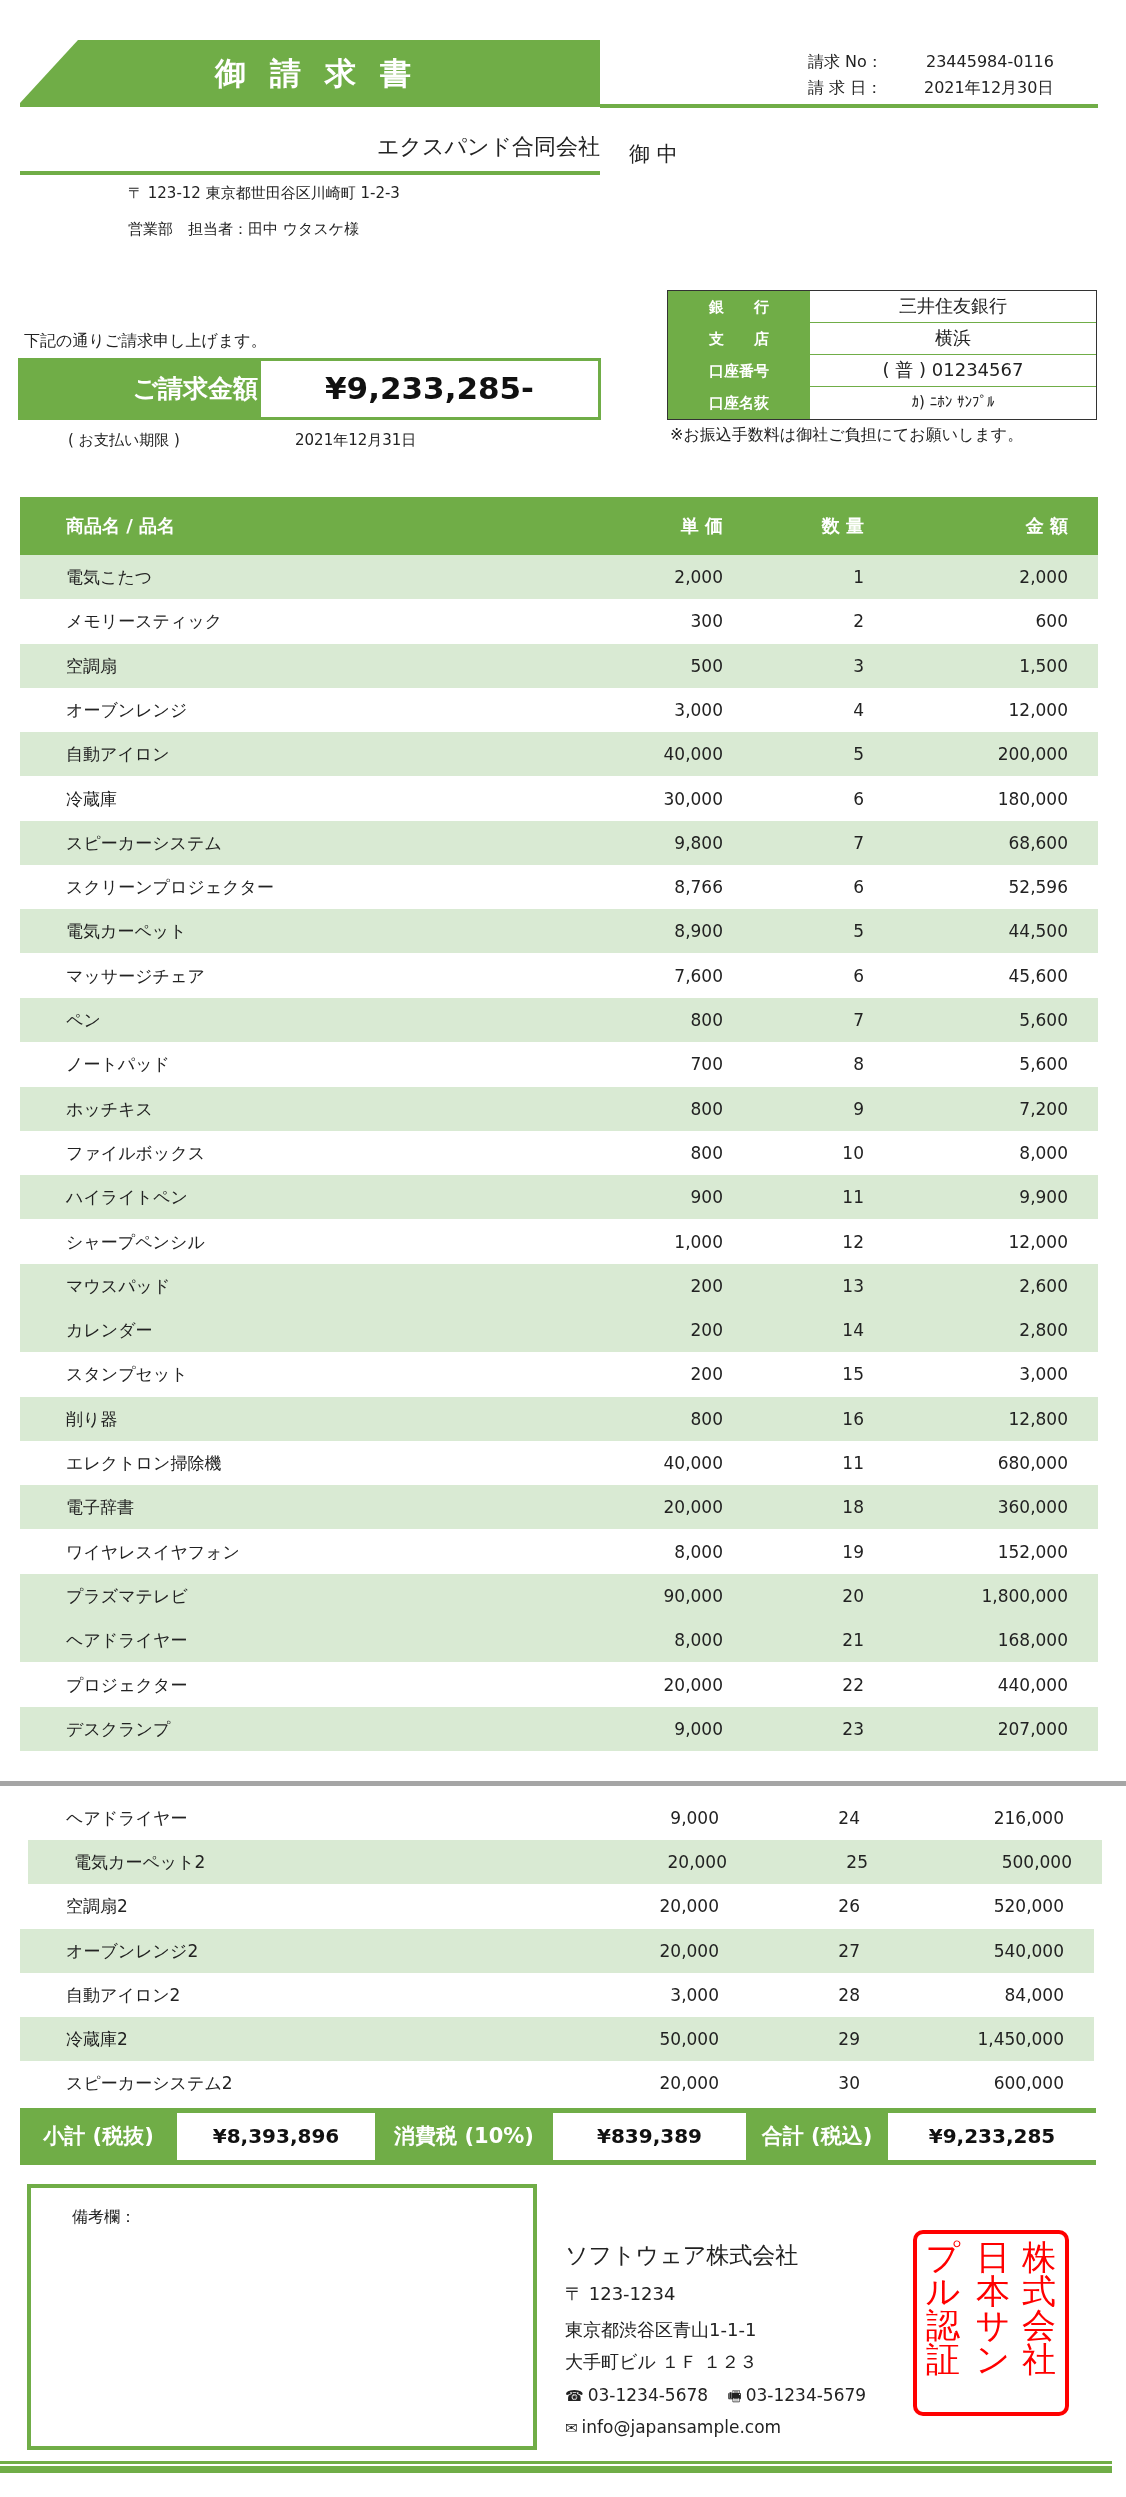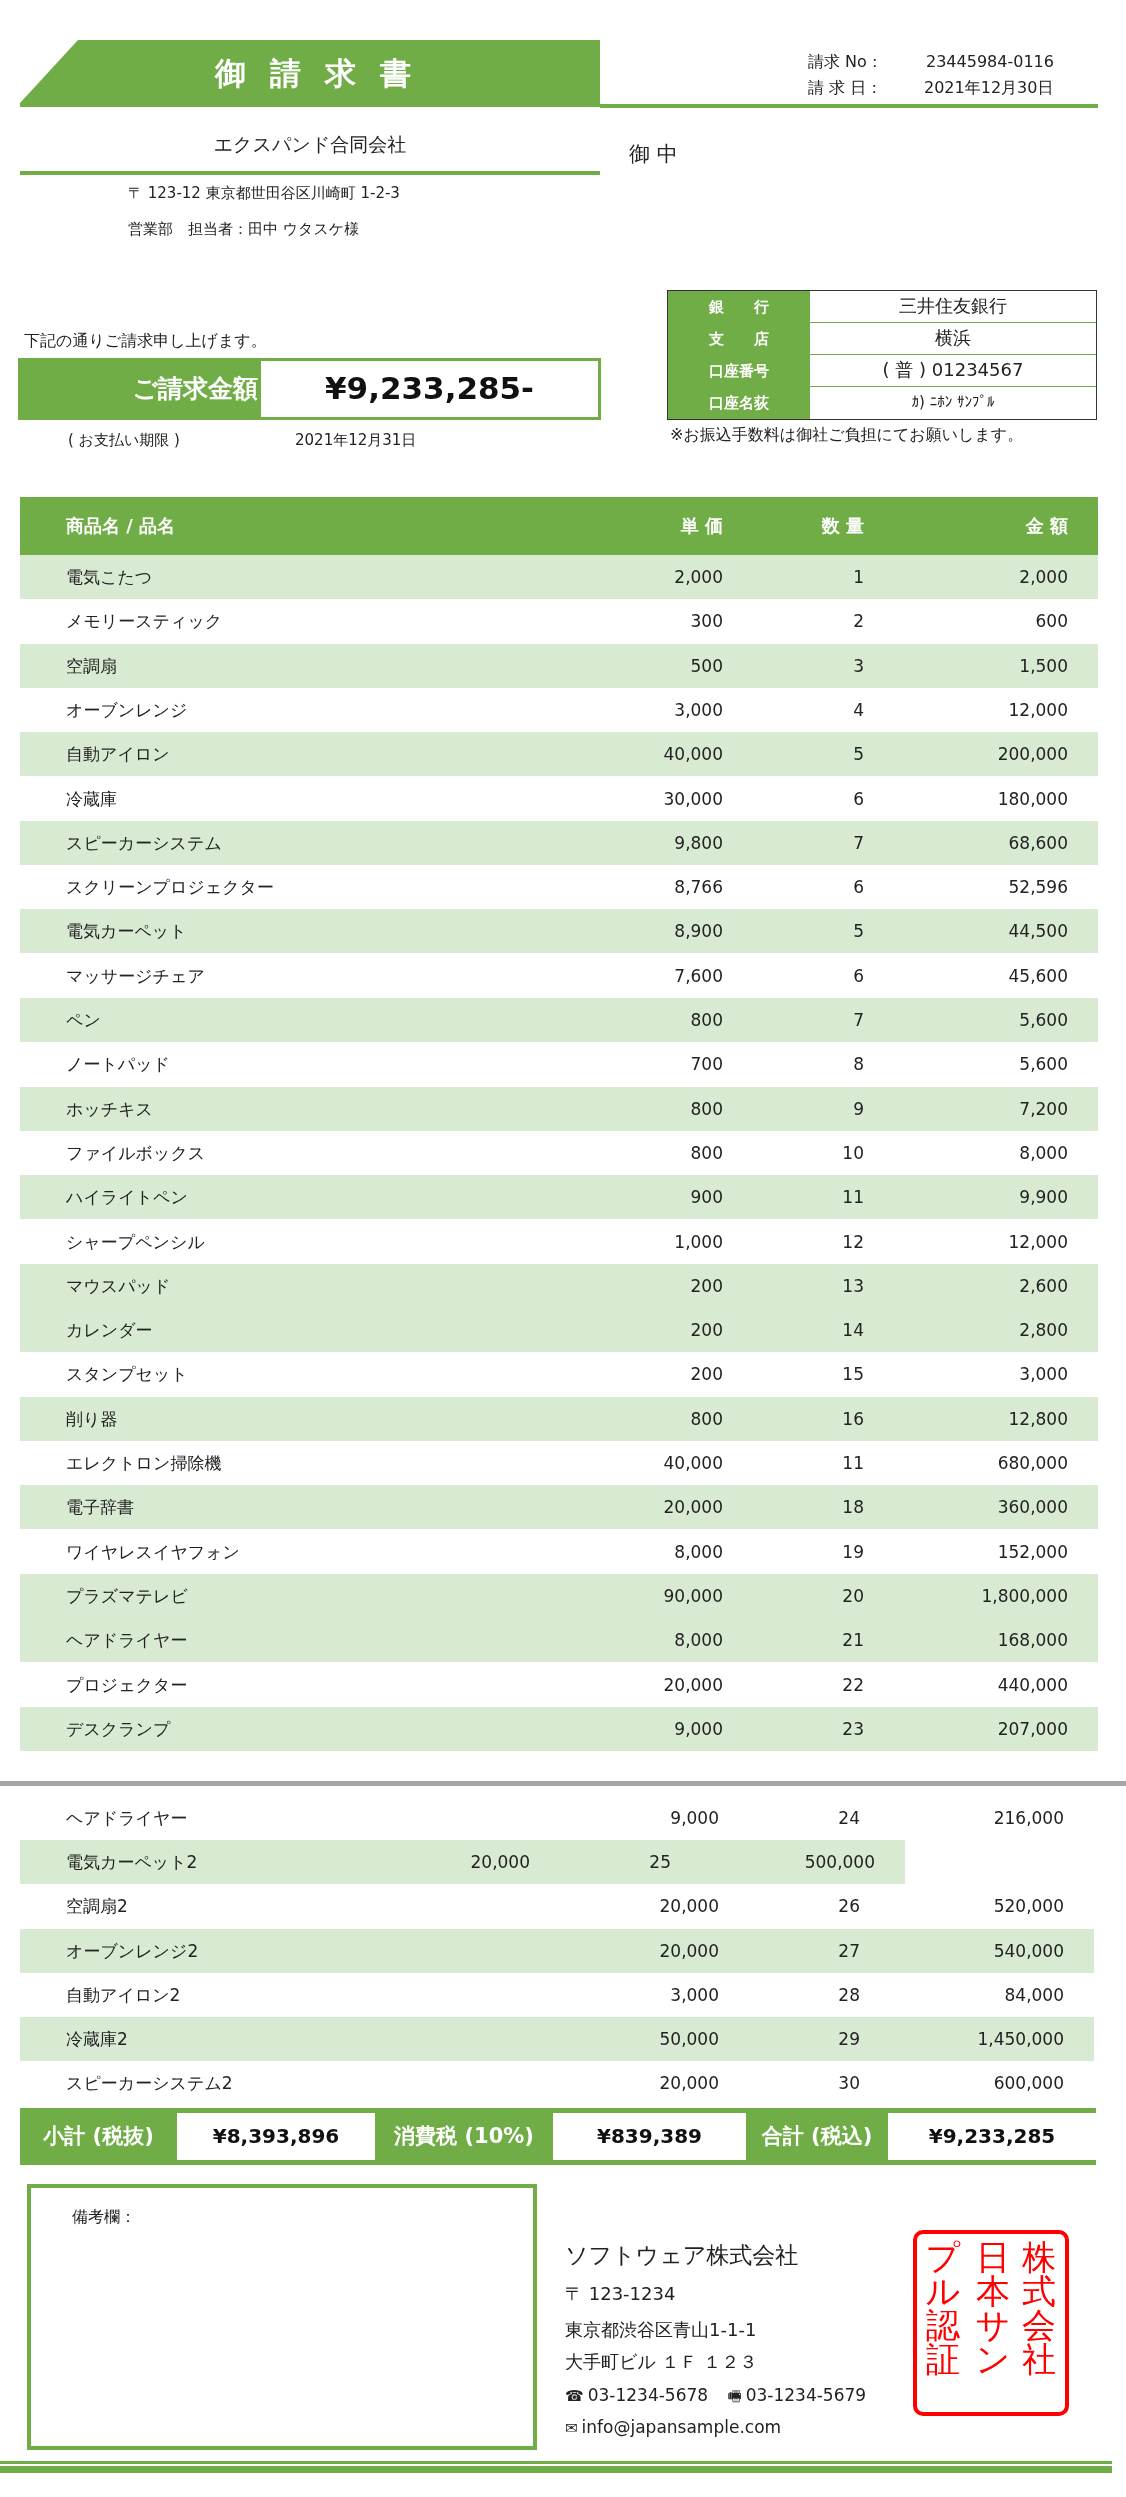--- a/index.html
+++ b/index.html
@@ -10,21 +10,21 @@
   
   #title-banner { left: 20px; top: 40px; width: 580px; height: 67px; background: #70ad47;
     clip-path: polygon(58px 0, 100% 0, 100% 100%, 0 100%, 0 94%); }
   #title-text { left: 20px; top: 40px; width: 580px; height: 67px; line-height: 67px; text-align: center;
     color: #fff; font-weight: bold; font-size: 31px; letter-spacing: 24px; padding-left: 30px; }
   #header-line { left: 600px; top: 104px; width: 498px; height: 4px; background: #70ad47; }
   .meta-label { font-size: 16px; color: #222; }
   .meta-value { font-size: 16px; color: #222; }
 
   
-  #customer-name { left: 20px; top: 132px; width: 580px; text-align: center; font-size: 19px; color: #222; }
+  #customer-name { left: 20px; top: 132px; width: 580px; text-align: right; font-size: 22px; color: #222; }
   #customer-line { left: 20px; top: 171px; width: 580px; height: 4px; background: #70ad47; }
   #honorific { left: 605px; top: 140px; font-size: 21px; color: #222; margin-left: 24px; }
   #cust-address { left: 128px; top: 184px; font-size: 15px; }
   #cust-contact { left: 128px; top: 220px; font-size: 15px; }
 
   
   #intro-text { left: 24px; top: 331px; font-size: 16px; }
   #amount-label { left: 18px; top: 358px; width: 240px; height: 62px; background: #70ad47; color: #fff;
     font-weight: bold; font-size: 25px; line-height: 62px; text-align: right; }
   #amount-box { left: 258px; top: 358px; width: 343px; height: 62px; border: 3px solid #70ad47; background: #fff;
@@ -292,21 +292,21 @@
     <span class="col-price">9,000</span>
     <span class="col-qty">23</span>
     <span class="col-amount">207,000</span>
   </div>
     <div class="row" style="top: 1796px; width: 1074px;">
     <span class="col-name">ヘアドライヤー</span>
     <span class="col-price">9,000</span>
     <span class="col-qty">24</span>
     <span class="col-amount">216,000</span>
   </div>
-    <div class="row alt" style="top: 1840px; width: 885px;">
+    <div class="row alt" style="top: 1840px; width: 1074px; margin-left: 8px;">
     <span class="col-name">電気カーペット2</span>
     <span class="col-price">20,000</span>
     <span class="col-qty">25</span>
     <span class="col-amount">500,000</span>
   </div>
     <div class="row" style="top: 1884px; width: 1074px;">
     <span class="col-name">空調扇2</span>
     <span class="col-price">20,000</span>
     <span class="col-qty">26</span>
     <span class="col-amount">520,000</span>

